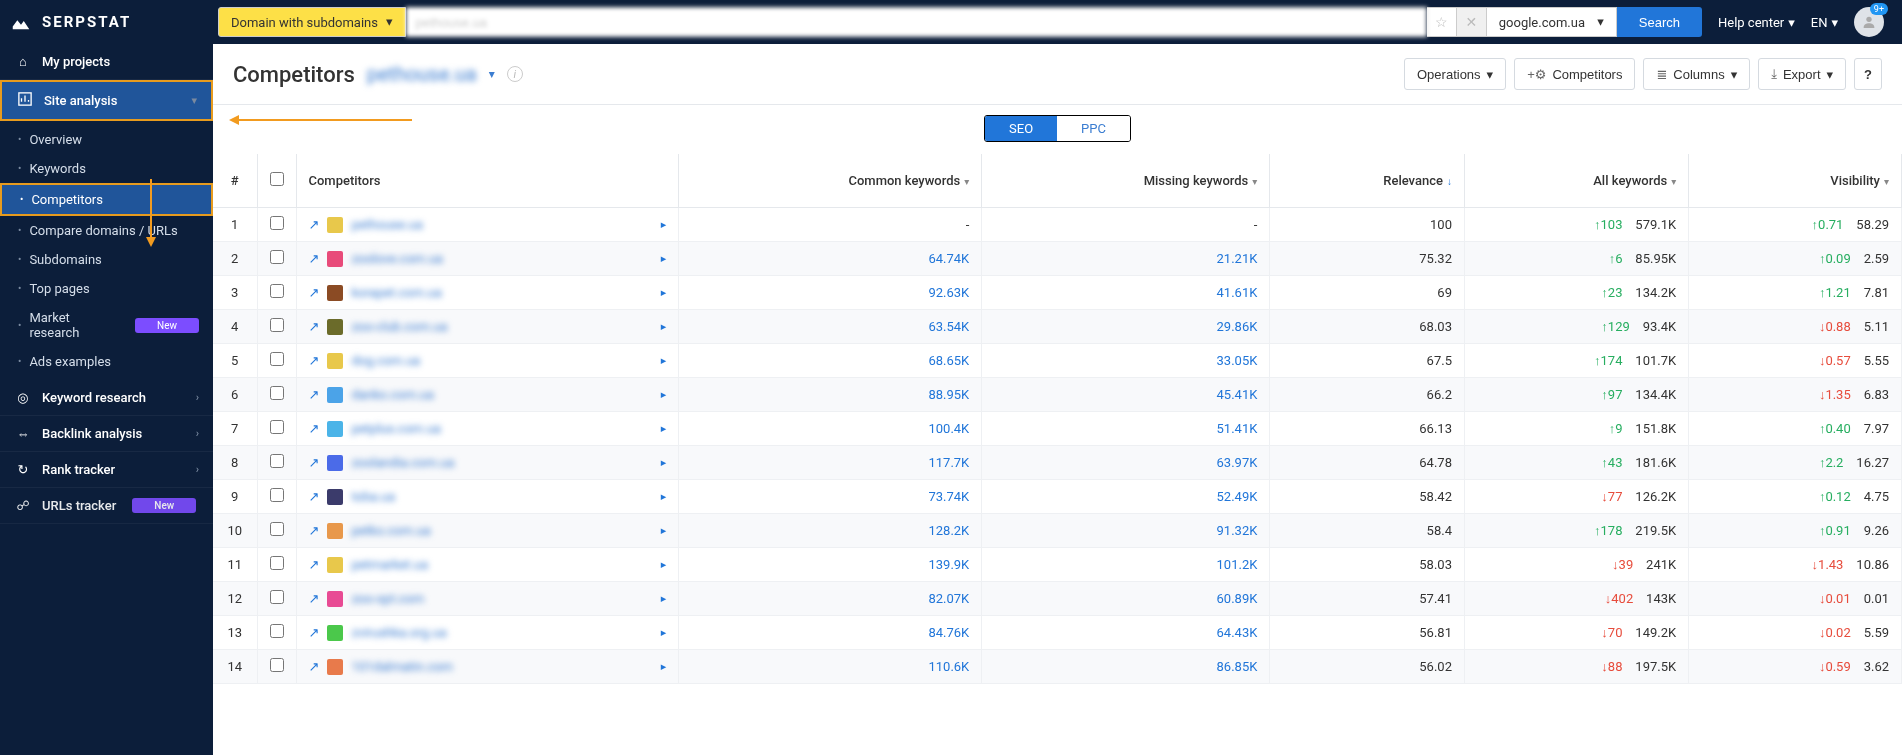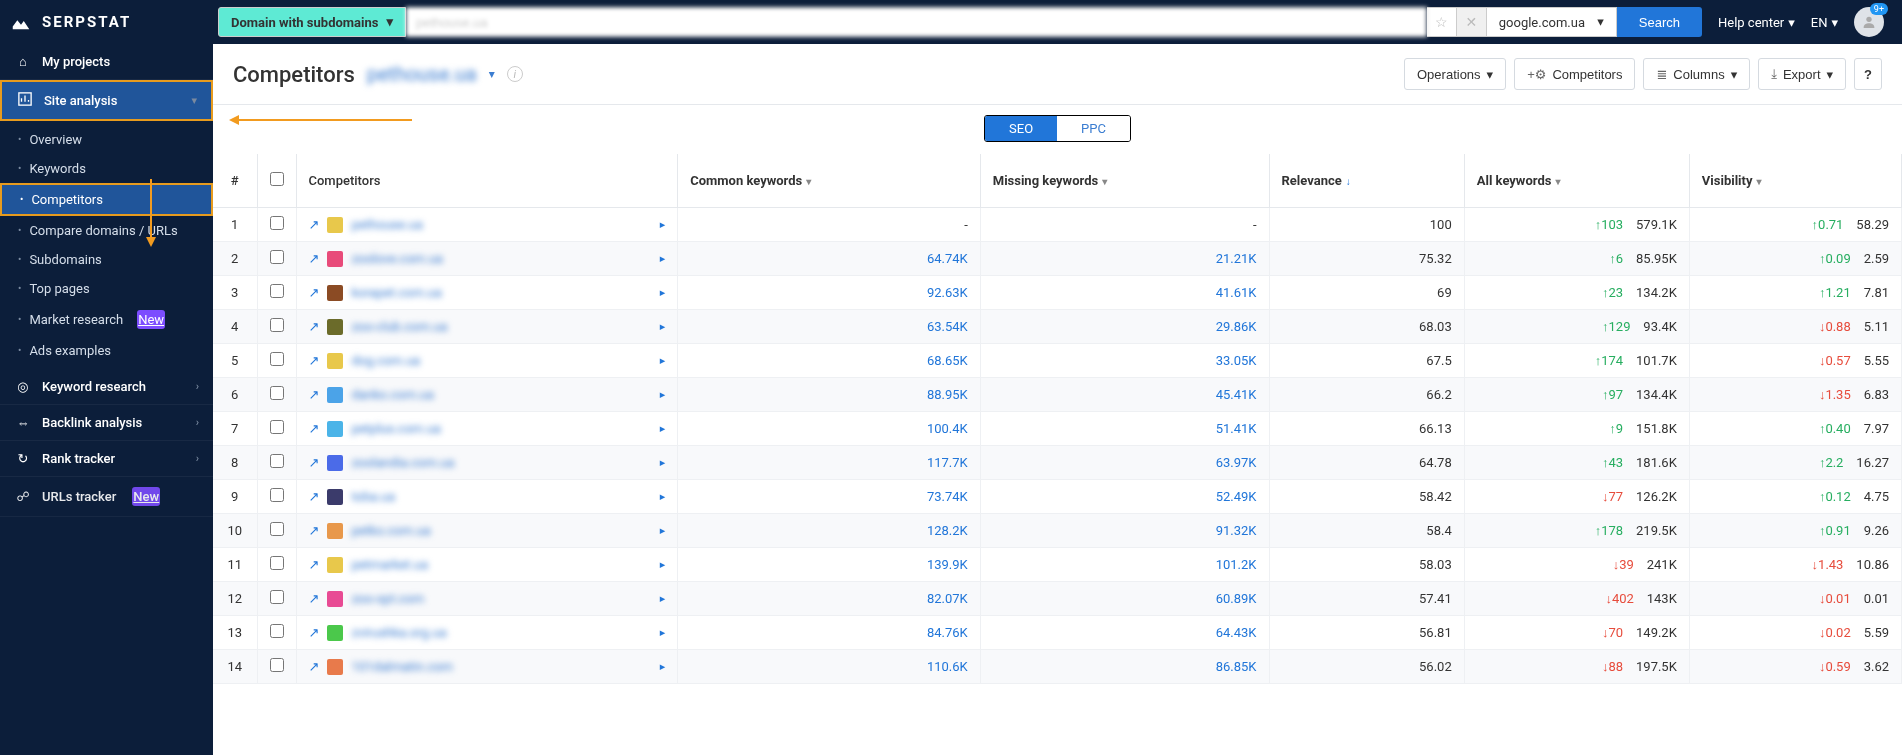--- a/index.html
+++ b/index.html
@@ -5,21 +5,21 @@
 * { box-sizing: border-box; margin: 0; padding: 0; }
 body { font-family: -apple-system, BlinkMacSystemFont, "Segoe UI", Roboto, Arial, sans-serif; font-size: 13px; background: #eef0f3; color: #333; }
 .app { display: flex; flex-direction: column; height: 755px; width: 1902px; overflow: hidden; }
 
 
 .topbar { display: flex; align-items: center; background: #0c1e3a; height: 44px; padding: 0 10px; gap: 8px; }
 .logo { display: flex; align-items: center; gap: 10px; min-width: 200px; text-align: right; }
 .logo svg { width: 22px; height: 22px; fill: #fff; }
 .logo-text { color: #fff; font-weight: 700; letter-spacing: 2px; font-size: 15px; }
 .search-group { display: flex; align-items: center; flex: 1; gap: 0; }
-.domain-select { display: flex; align-items: center; gap: 8px; background: #5eead4; border: 1px solid #ccc; height: 30px; padding: 0 12px; font-size: 13px; color: #333; border-radius: 3px 0 0 3px; font-weight: bold; }
+.domain-select { display: flex; align-items: center; gap: 8px; background: #fde047; border: 1px solid #ccc; height: 30px; padding: 0 12px; font-size: 13px; color: #333; border-radius: 3px 0 0 3px; }
 .search-input { flex: 1; height: 30px; border: 1px solid #ccc; border-left: none; padding: 0 10px; font-size: 13px; color: #999; background: #fff; }
 .input-addon { display: flex; align-items: center; justify-content: center; width: 30px; height: 30px; border: 1px solid #ccc; border-left: none; background: #fff; color: #bbb; font-size: 14px; }
 .input-addon.close { background: #f0f0f0; }
 .engine-select { display: flex; align-items: center; gap: 8px; background: #fff; border: 1px solid #ccc; border-left: none; height: 30px; padding: 0 12px; font-size: 13px; color: #333; min-width: 130px; }
 .search-btn { background: #2176d9; color: #fff; border: none; height: 30px; padding: 0 22px; font-size: 13px; font-weight: 500; border-radius: 0 3px 3px 0; cursor: pointer; }
 .top-controls { display: flex; align-items: center; gap: 16px; color: #fff; font-size: 13px; padding: 0 8px; }
 .top-link { display: flex; align-items: center; gap: 4px; cursor: pointer; }
 .avatar-wrap { position: relative; }
 .avatar-circle { width: 30px; height: 30px; border-radius: 50%; background: #dfe3e8; display: flex; align-items: center; justify-content: center; color: #999; }
 .badge-count { position: absolute; top: -4px; right: -4px; background: #2196f3; color: #fff; border-radius: 8px; font-size: 9px; padding: 1px 4px; }
@@ -33,21 +33,21 @@
 .side-item.top-level { font-weight: 500; color: #fff; border-bottom: 1px solid rgba(255,255,255,0.05); }
 .side-item .chev { margin-left: auto; font-size: 11px; color: #7a8aa0; }
 .side-item.highlighted { border: 2px solid #e79b1e; }
 .side-item.active-panel { background: #20559a; color: #fff; }
 .sub-list { padding: 4px 0; }
 .sub-item { display: flex; align-items: center; padding: 7px 14px 7px 18px; gap: 8px; cursor: pointer; color: #d5deea; }
 .sub-item.active { background: #20559a; color: #fff; }
 .sub-item.highlighted { border: 2px solid #e79b1e; }
 .sub-item::before { content: "•"; color: #7a8aa0; font-size: 10px; }
 .sub-item.active::before { color: #fff; }
-.new-pill { background: #7c4dff; color: #fff; font-size: 13px; padding: 2px 1px; border-radius: 3px; margin-left: 6px; text-decoration: underline; }
+.new-pill { background: #7c4dff; color: #fff; font-size: 10px; padding: 2px 22px; border-radius: 3px; margin-left: 6px; }
 .side-icon { width: 18px; text-align: center; }
 
 
 .main { flex: 1; background: #eef0f3; display: flex; flex-direction: column; overflow: hidden; }
 .page-header { background: #fff; padding: 14px 20px; display: flex; align-items: center; gap: 12px; border-bottom: 1px solid #e5e8ec; }
 .page-title { font-size: 22px; font-weight: 500; color: #333; }
 .page-domain { color: #3b7dd1; font-size: 20px; filter: blur(3px); }
 .page-domain-chev { color: #3b7dd1; font-size: 12px; }
 .info-icon { color: #bbb; width: 16px; height: 16px; border: 1px solid #ccc; border-radius: 50%; display: inline-flex; align-items: center; justify-content: center; font-size: 11px; font-style: italic; }
 .toolbar-right { margin-left: auto; display: flex; gap: 8px; }
@@ -64,21 +64,21 @@
 .tab.inactive { background: #fff; color: #3b7dd1; }
 
 
 .v-arrow { position: absolute; left: 150px; top: 135px; width: 2px; height: 60px; background: #f29b1f; z-index: 5; }
 .v-arrow::after { content: ""; position: absolute; bottom: -8px; left: -4px; border-top: 10px solid #f29b1f; border-left: 5px solid transparent; border-right: 5px solid transparent; }
 
 
 .table-wrap { flex: 1; overflow: auto; background: #fff; margin: 0; }
 table { width: 100%; border-collapse: collapse; font-size: 13px; }
 thead th { text-align: left; font-weight: 500; color: #333; padding: 18px 12px; border-bottom: 1px solid #e5e8ec; border-right: 1px solid #e5e8ec; background: #fff; white-space: nowrap; }
-thead th.right { text-align: left; font-weight: bold; }
+thead th.right { text-align: right; }
 thead th .sort-ico { color: #888; font-size: 10px; margin-left: 4px; }
 thead th .sort-ico.active { color: #2176d9; }
 tbody td { padding: 8px 12px; border-bottom: 1px solid #eef0f3; border-right: 1px solid #eef0f3; white-space: nowrap; }
 tbody tr:nth-child(even) { background: #f8f9fb; }
 tbody td.num { text-align: center; color: #333; width: 44px; }
 tbody td.right { text-align: right; }
 tbody td.chk { width: 36px; text-align: center; }
 input[type=checkbox] { width: 14px; height: 14px; border: 1px solid #bbb; cursor: pointer; }
 .competitor-cell { display: flex; align-items: center; gap: 8px; }
 .ext-link { color: #2176d9; }

